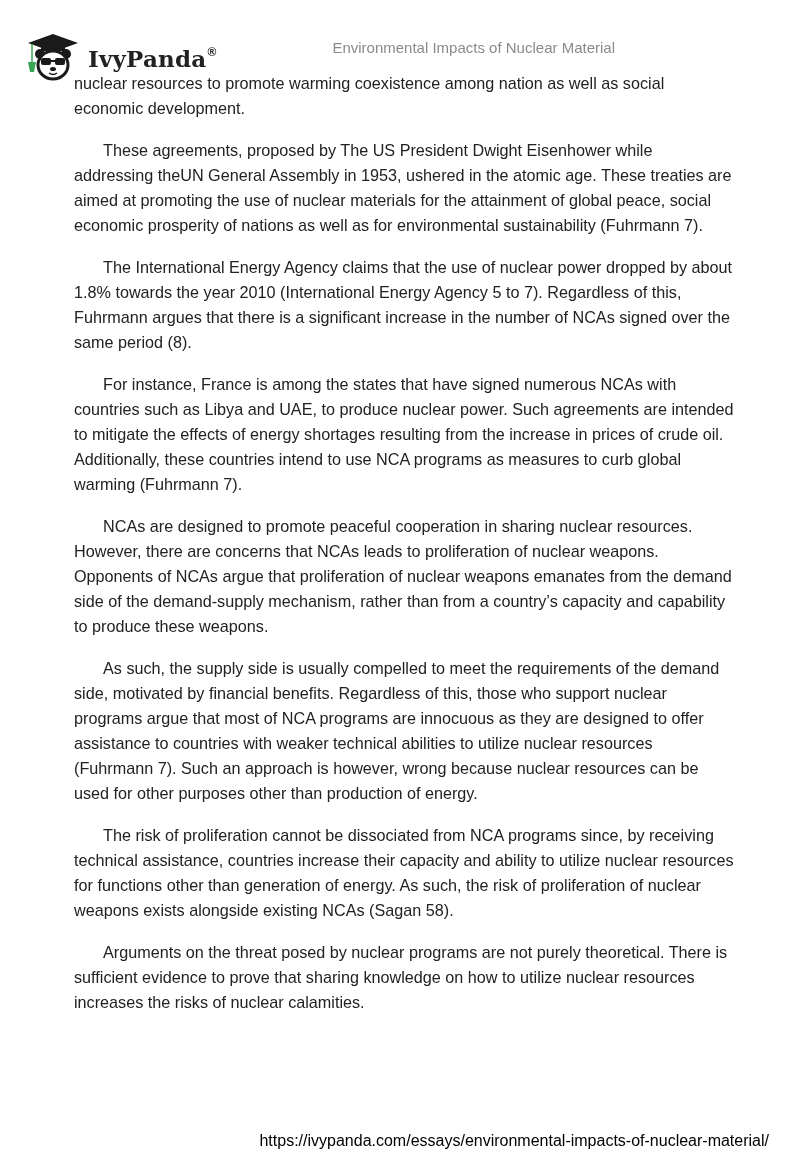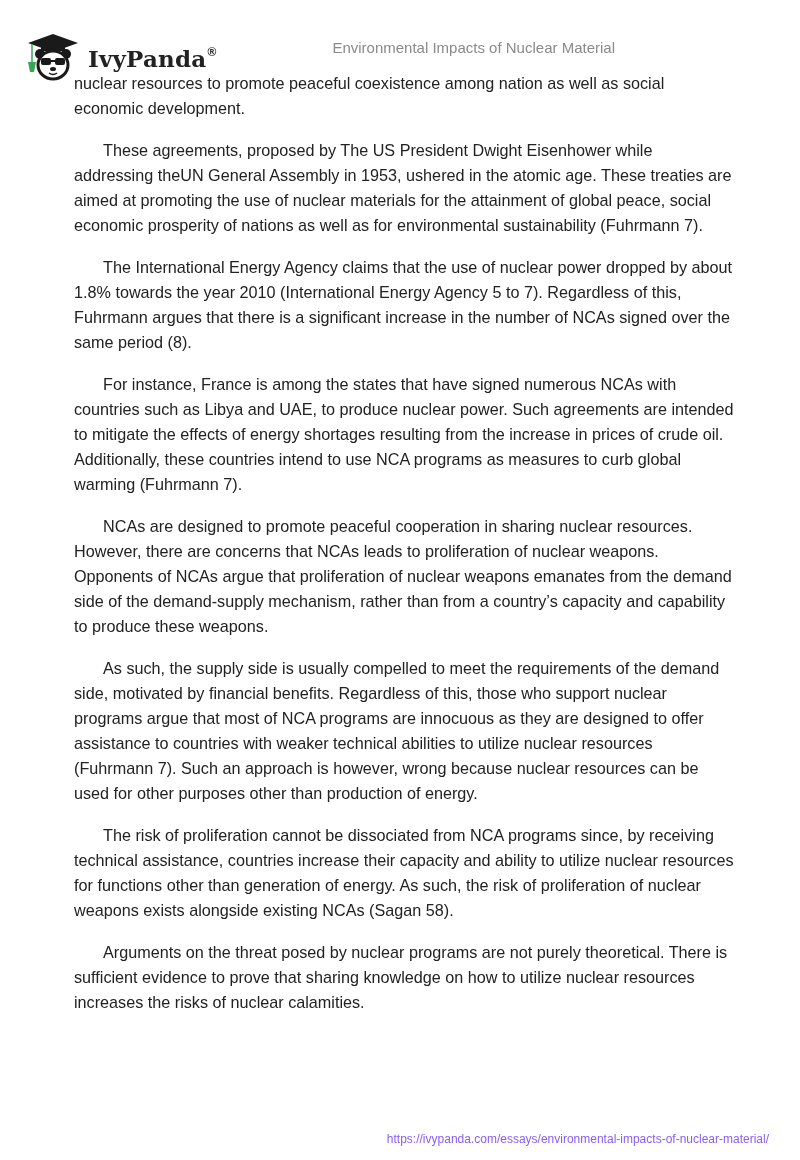--- a/index.html
+++ b/index.html
@@ -17,21 +17,21 @@
   .logo-reg { font-size: 12px; vertical-align: super; position: relative; top: -2px; margin-left: 1px; font-family: "Liberation Sans", sans-serif; font-weight: bold; }
   .doc-title {
     position: absolute; right: 33px; top: 15px; font-size: 15px; color: #8a8a8a;
   }
   .content { position: absolute; left: 74px; top: 71px; width: 660px; }
   .content p {
     margin: 0 0 17px 0; font-size: 16.2px; line-height: 25px; color: #222222;
   }
   .content p.indent { text-indent: 29px; margin-top: 16px; }
   .footer-url {
-    position: absolute; right: 31px; top: 1132px; font-size: 12px; color: #8b5cf6;
+    position: absolute; right: 31px; top: 1132px; font-size: 16px; color: #000000;
   }
 </style>
 </head>
 <body>
 
 <div class="header">
   <div class="logo">
     <svg class="logo-icon" viewBox="0 0 54 50">
 
       <polygon points="27,2 52,11 27,20 2,11" fill="#1a1a1a"></polygon>
@@ -51,21 +51,21 @@
 
       <ellipse cx="27" cy="37" rx="3" ry="2" fill="#1a1a1a"></ellipse>
       <path d="M23,41 Q27,44 31,41" stroke="#1a1a1a" stroke-width="1.5" fill="none"></path>
     </svg>
     <span class="logo-text"><span>IvyPanda</span><span class="logo-reg">®</span></span>
   </div>
   <div class="doc-title">Environmental Impacts of Nuclear Material</div>
 </div>
 
 <div class="content">
-  <p>nuclear resources to promote peaceful coexistence among nation as well as social economic development.</p>
+  <p>nuclear resources to promote warming coexistence among nation as well as social economic development.</p>
   <p class="indent">These agreements, proposed by The US President Dwight Eisenhower while addressing theUN General Assembly in 1953, ushered in the atomic age. These treaties are aimed at promoting the use of nuclear materials for the attainment of global peace, social economic prosperity of nations as well as for environmental sustainability (Fuhrmann 7).</p>
   <p class="indent">The International Energy Agency claims that the use of nuclear power dropped by about 1.8% towards the year 2010 (International Energy Agency 5 to 7). Regardless of this, Fuhrmann argues that there is a significant increase in the number of NCAs signed over the same period (8).</p>
   <p class="indent">For instance, France is among the states that have signed numerous NCAs with countries such as Libya and UAE, to produce nuclear power. Such agreements are intended to mitigate the effects of energy shortages resulting from the increase in prices of crude oil. Additionally, these countries intend to use NCA programs as measures to curb global warming (Fuhrmann 7).</p>
   <p class="indent">NCAs are designed to promote peaceful cooperation in sharing nuclear resources. However, there are concerns that NCAs leads to proliferation of nuclear weapons. Opponents of NCAs argue that proliferation of nuclear weapons emanates from the demand side of the demand-supply mechanism, rather than from a country’s capacity and capability to produce these weapons.</p>
   <p class="indent">As such, the supply side is usually compelled to meet the requirements of the demand side, motivated by financial benefits. Regardless of this, those who support nuclear programs argue that most of NCA programs are innocuous as they are designed to offer assistance to countries with weaker technical abilities to utilize nuclear resources (Fuhrmann 7). Such an approach is however, wrong because nuclear resources can be used for other purposes other than production of energy.</p>
   <p class="indent">The risk of proliferation cannot be dissociated from NCA programs since, by receiving technical assistance, countries increase their capacity and ability to utilize nuclear resources for functions other than generation of energy. As such, the risk of proliferation of nuclear weapons exists alongside existing NCAs (Sagan 58).</p>
   <p class="indent">Arguments on the threat posed by nuclear programs are not purely theoretical. There is sufficient evidence to prove that sharing knowledge on how to utilize nuclear resources increases the risks of nuclear calamities.</p>
 </div>
 
 <div class="footer-url">https://ivypanda.com/essays/environmental-impacts-of-nuclear-material/</div>

